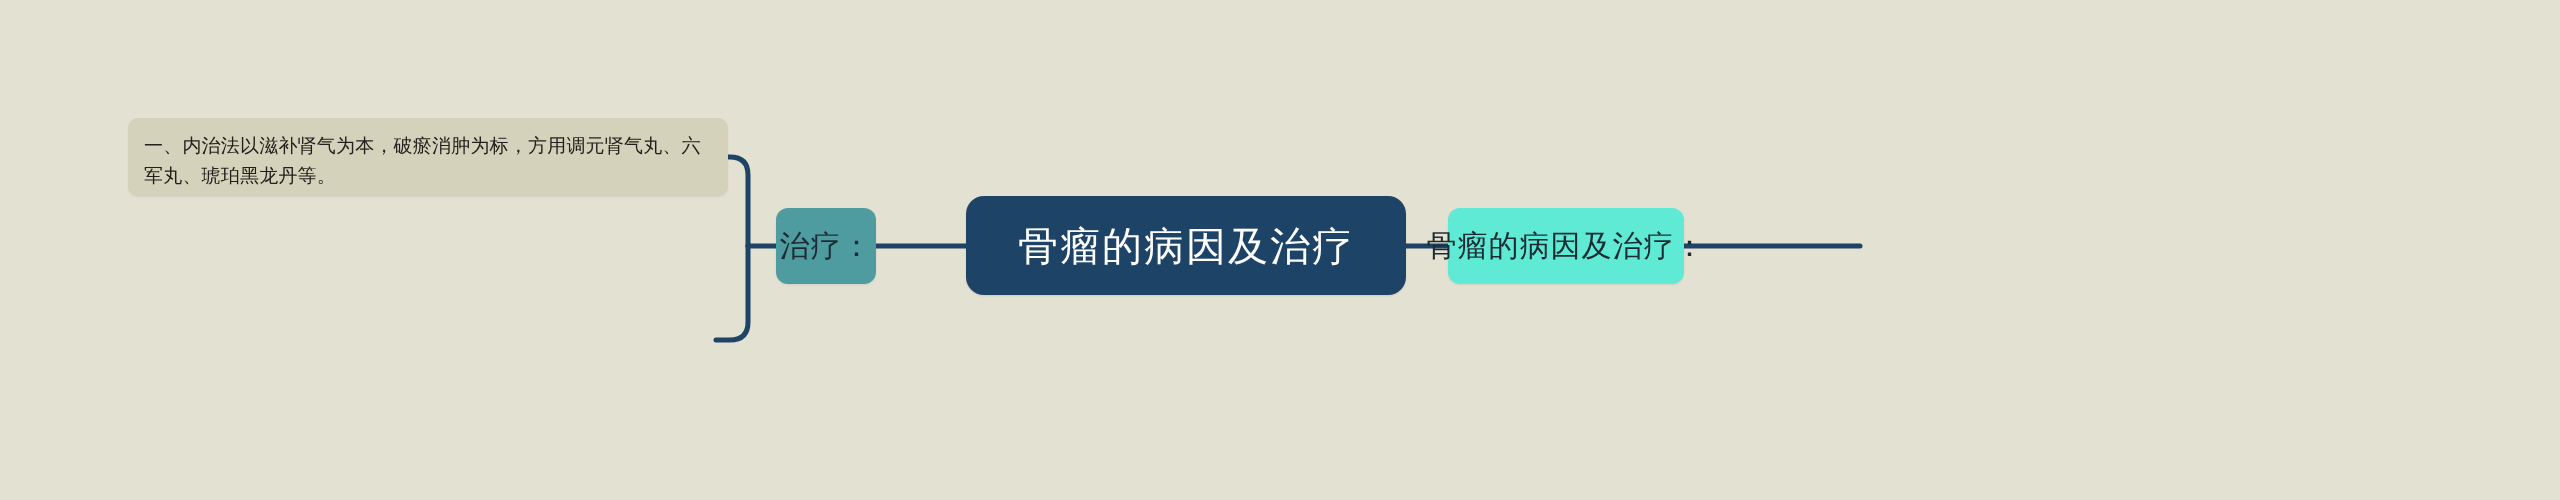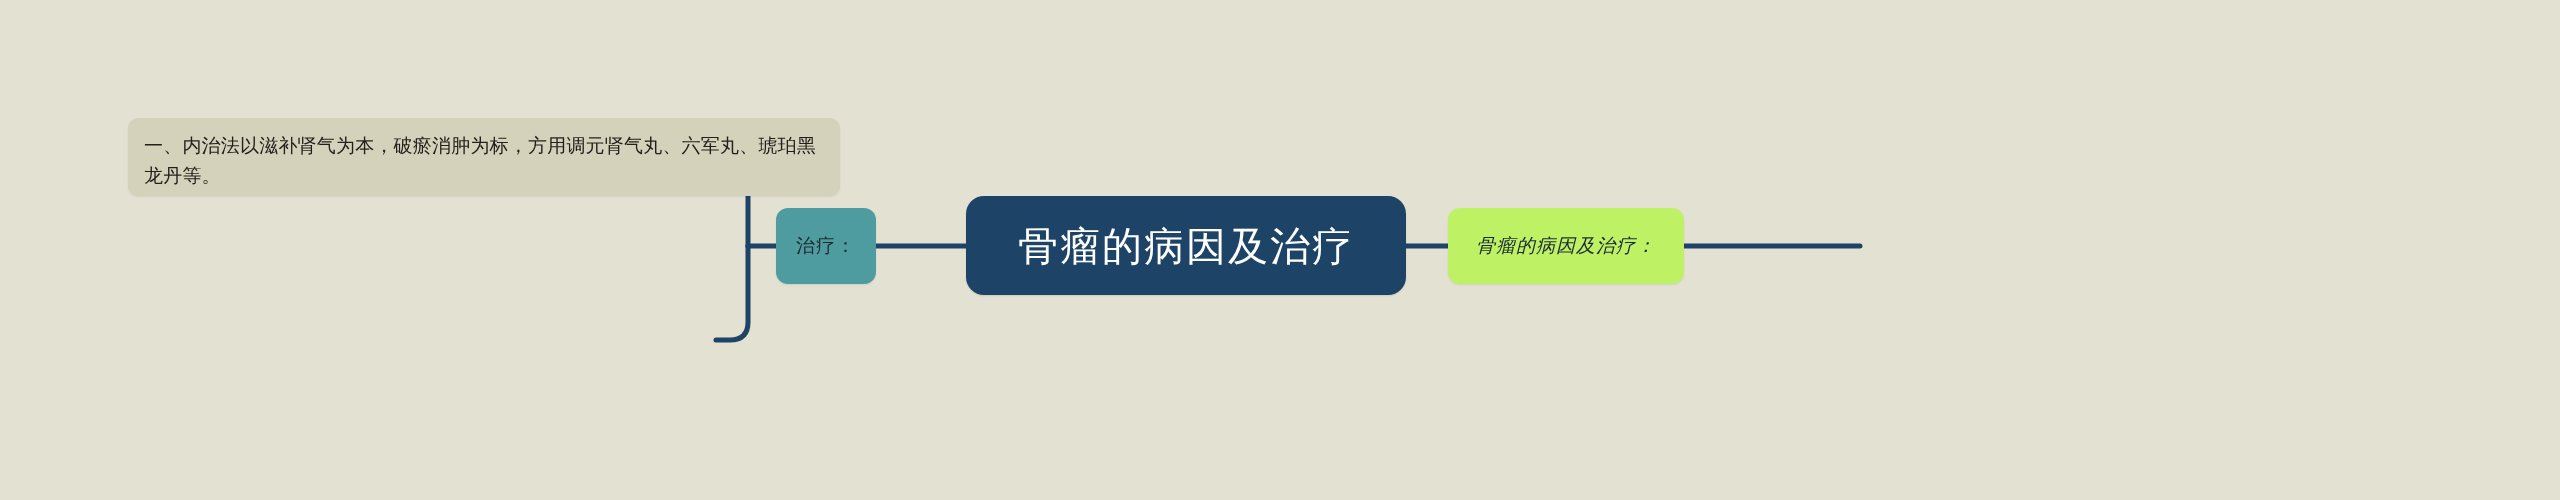--- a/index.html
+++ b/index.html
@@ -61,21 +61,21 @@
   
   .node--branch {
     background: #4f9ca0;
     border-radius: 12px;
     justify-content: center;
     padding: 0 18px;
     box-shadow: 0 1px 2px rgba(0,0,0,0.08);
   }
   .node--branch .node-label {
     color: #1c2b33;
-    font-size: 19px;
+    font-size: 30px;
     line-height: 1.15;
     white-space: nowrap;
     letter-spacing: 1px;
   }
 
   
   .node--leaf {
     background: #d5d2bb;
     border-radius: 10px;
     align-items: flex-start;
@@ -91,21 +91,21 @@
     word-break: break-all;
     display: block;
     width: 100%;
   }
 
   
   #root-node        { left: 966px;  top: 196px; width: 440px; height: 99px; }
   #branch-treatment { left: 776px;  top: 208px; width: 100px; height: 76px; }
   #branch-overview  { left: 1448px; top: 208px; width: 236px; height: 76px; }
 
-  #leaf-internal    { left: 128px;  top: 118px; width: 712px; height: 78px; }
+  #leaf-internal    { left: 128px;  top: 118px; width: 600px; height: 78px; }
   #leaf-external    { left: 128px;  top: 283px; width: 600px; height: 78px; }
   #leaf-etiology    { left: 1860px; top: 140px; width: 580px; height: 176px; }
 </style>
 </head>
 <body style="background: rgb(227, 225, 209);">
 
 <div id="mindmap" style="background: rgb(227, 225, 209);">
 
   <svg id="connectors" viewBox="0 0 2560 500" width="2560" height="500" xmlns="http://www.w3.org/2000/svg">
     <g fill="none" stroke="#1d4367" stroke-width="5" stroke-linecap="round" stroke-linejoin="round">
@@ -123,21 +123,21 @@
   </svg>
 
   <div class="node node--root" id="root-node" style="background: rgb(29, 67, 103);">
     <span class="node-label" style="color: rgb(255, 255, 255);">骨瘤的病因及治疗</span>
   </div>
 
   <div class="node node--branch" id="branch-treatment" style="background: rgb(79, 156, 160);">
     <span class="node-label" style="color: rgb(28, 43, 51);">治疗：</span>
   </div>
 
-  <div class="node node--branch" id="branch-overview" style="background: #bef264; font-style: italic;">
+  <div class="node node--branch" id="branch-overview" style="background: #5eead4;">
     <span class="node-label" style="color: rgb(28, 43, 51);">骨瘤的病因及治疗：</span>
   </div>
 
   <div class="node node--leaf" id="leaf-internal" style="background: rgb(213, 210, 187);">
     <span class="node-label" style="color: rgb(34, 32, 28);">一、内治法以滋补肾气为本，破瘀消肿为标，方用调元肾气丸、六军丸、琥珀黑龙丹等。</span>
   </div>
 
 
 
 </div>

